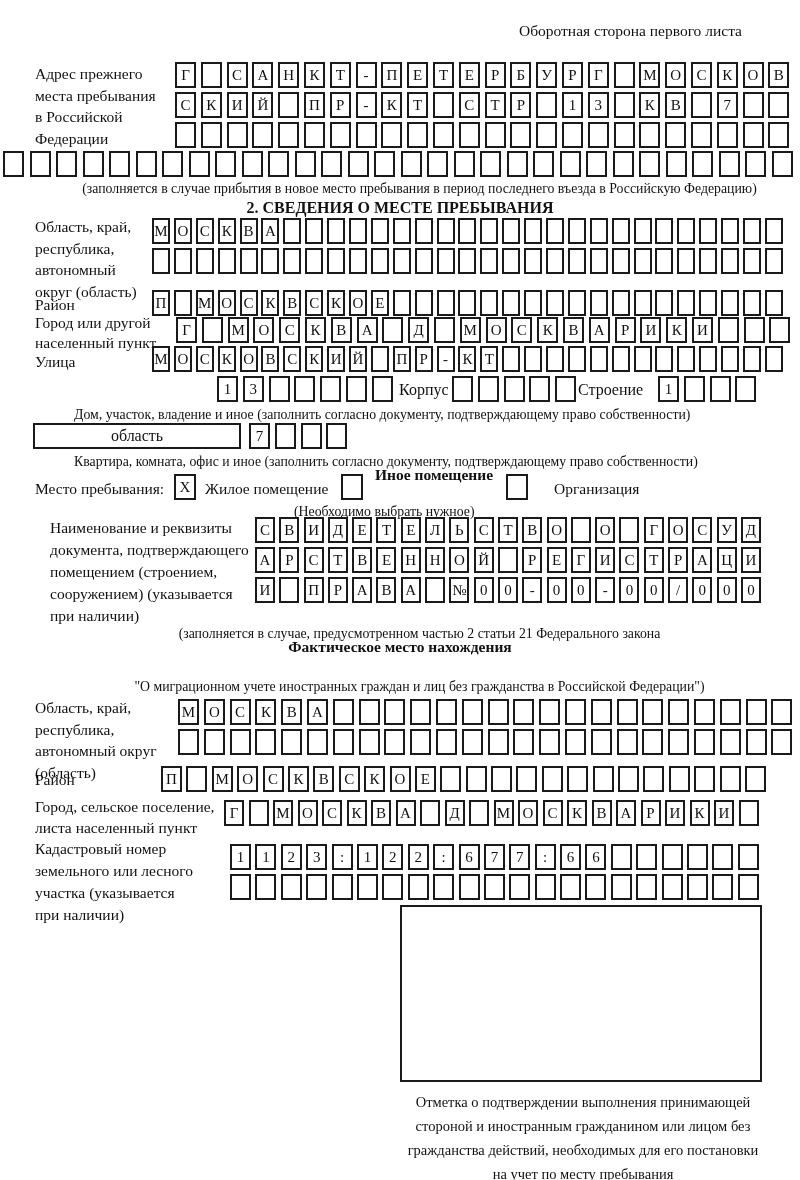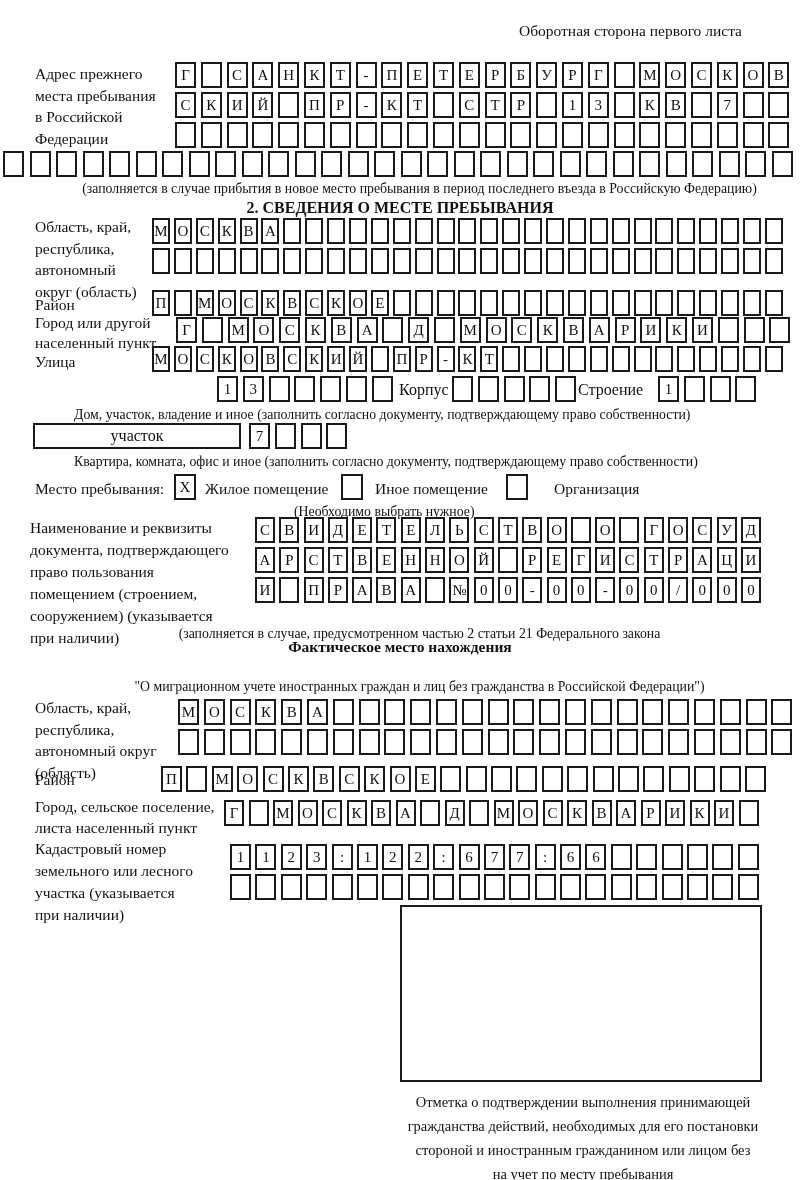--- a/index.html
+++ b/index.html
@@ -349,43 +349,42 @@
   <div class="abs lbl" style="top:379px;left:578px;font-size:16px;">Строение</div>
   <div class="row pw" style="left:658px;top:376px;">
       <span class="cell">1</span>
       <span class="cell"></span>
       <span class="cell"></span>
       <span class="cell"></span>
     </div>
   <div class="abs small" style="top:407px;left:35px;">Дом, участок, владение и иное (заполнить согласно документу, подтверждающему право собственности)</div>
 
   <div class="longbox" style="left:33px;top:423px;width:208px;">
-    <span>участок</span>
+    <span>область</span>
   </div>
   <div class="row pw" style="left:249px;top:423px;">
       <span class="cell">7</span>
       <span class="cell"></span>
       <span class="cell"></span>
       <span class="cell"></span>
     </div>
   <div class="abs small" style="top:454px;left:35px;">Квартира, комната, офис и иное (заполнить согласно документу, подтверждающему право собственности)</div>
 
   <div class="abs lbl" style="top:478px;left:35px;">Место пребывания:</div>
   <div class="chk" style="left:174px;top:474px;">X</div>
   <div class="abs lbl" style="top:478px;left:205px;">Жилое помещение</div>
   <div class="chk" style="left:341px;top:474px;"></div>
-  <div class="abs lbl" style="top:478px;left:375px;">Иное помещение</div>
+  <div class="abs lbl" style="top:464px;left:375px;font-weight:bold;">Иное помещение</div>
   <div class="chk" style="left:506px;top:474px;"></div>
   <div class="abs lbl" style="top:478px;left:554px;">Организация</div>
   <div class="abs small" style="top:504px;left:255px;">(Необходимо выбрать нужное)</div>
 
-  <div class="abs lbl" style="top:517px;left:30px;line-height:22px;">
+  <div class="abs lbl" style="top:517px;left:50px;line-height:22px;">
       <div>Наименование и реквизиты</div>
       <div>документа, подтверждающего</div>
-      <div>право пользования</div>
       <div>помещением (строением,</div>
       <div>сооружением) (указывается</div>
       <div>при наличии)</div>
     </div>
   <div class="row pd" style="left:255px;top:517px;">
       <span class="cell">С</span>
       <span class="cell">В</span>
       <span class="cell">И</span>
       <span class="cell">Д</span>
       <span class="cell">Е</span>
@@ -622,18 +621,18 @@
       <span class="cell"></span>
       <span class="cell"></span>
       <span class="cell"></span>
       <span class="cell"></span>
       <span class="cell"></span>
     </div>
 
   <div class="stamp" style="left:400px;top:905px;width:362px;height:177px;"></div>
   <div class="abs note4" style="left:388px;top:1090px;width:390px;">
       <div>Отметка о подтверждении выполнения принимающей</div>
+      <div>стороной и иностранным гражданином или лицом без</div>
       <div>гражданства действий, необходимых для его постановки</div>
-      <div>стороной и иностранным гражданином или лицом без</div>
       <div>на учет по месту пребывания</div>
     </div>
 
 </div>
 
 </body></html>

